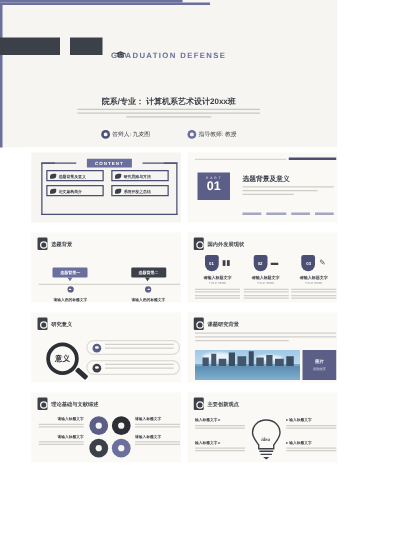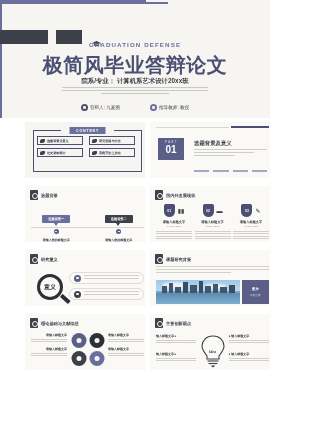--- a/index.html
+++ b/index.html
@@ -274,21 +274,20 @@
     <div class="cov-dark"></div>
     <div class="cov-dark2"></div>
 
     <svg class="cov-cap" viewBox="0 0 24 18">
       <polygon points="12,1 23,6 12,11 1,6" fill="#3c4049"></polygon>
       <path d="M5 8 L5 13 Q12 17 19 13 L19 8 L12 12 Z" fill="#3c4049"></path>
       <rect x="22" y="6" width="1.2" height="7" fill="#3c4049"></rect>
     </svg>
 
     <div class="cov-eyebrow">GRADUATION DEFENSE</div>
-    <div class="cov-title">极简风毕业答辩论文</div>
     <div class="cov-sub">院系/专业： 计算机系艺术设计20xx班</div>
 
     <div class="cov-fine">
       <i></i>
         <i></i>
         <i></i>
     </div>
 
     <div class="cov-meta">
       <span class="mi">

